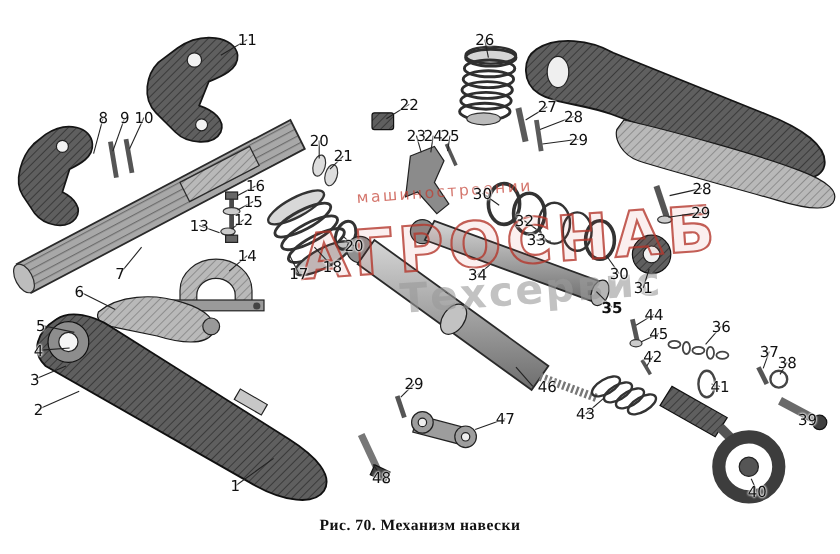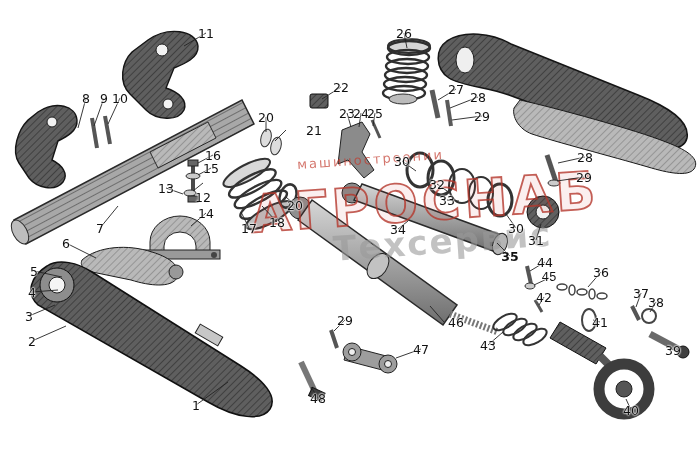--- a/index.html
+++ b/index.html
@@ -263,54 +263,55 @@
       <span class="callout" style="left: 104px; top: 98px;">9</span>
       <span class="callout" style="left: 120px; top: 98px;">10</span>
       <span class="callout" style="left: 341px; top: 87px;">22</span>
       <span class="callout" style="left: 456px; top: 89px;">27</span>
       <span class="callout" style="left: 478px; top: 97px;">28</span>
       <span class="callout" style="left: 482px; top: 116px;">29</span>
       <span class="callout" style="left: 347px; top: 113px;">23</span>
       <span class="callout" style="left: 361px; top: 113px;">24</span>
       <span class="callout" style="left: 375px; top: 113px;">25</span>
       <span class="callout" style="left: 266px; top: 117px;">20</span>
-      <span class="callout" style="left: 286px; top: 130px; margin-left: 28px;">21</span>
+      <span class="callout" style="left: 286px; top: 130px;">21</span>
       <span class="callout" style="left: 213px; top: 155px;">16</span>
       <span class="callout" style="left: 211px; top: 168px;">15</span>
       <span class="callout" style="left: 402px; top: 161px;">30</span>
       <span class="callout" style="left: 585px; top: 157px;">28</span>
       <span class="callout" style="left: 584px; top: 177px;">29</span>
-      <span class="callout" style="left: 203px; top: 197px;">12</span>
+      <span class="callout" style="left: 203px; top: 183px;">12</span>
       <span class="callout" style="left: 166px; top: 188px;">13</span>
       <span class="callout" style="left: 437px; top: 184px;">32</span>
       <span class="callout" style="left: 447px; top: 200px;">33</span>
       <span class="callout" style="left: 206px; top: 213px;">14</span>
       <span class="callout" style="left: 249px; top: 228px;">17</span>
       <span class="callout" style="left: 277px; top: 222px;">18</span>
       <span class="callout" style="left: 295px; top: 205px;">20</span>
       <span class="callout" style="left: 398px; top: 229px;">34</span>
       <span class="callout" style="left: 516px; top: 228px;">30</span>
       <span class="callout" style="left: 536px; top: 240px;">31</span>
       <span class="callout" style="left: 510px; top: 256px; font-weight: bold;">35</span>
       <span class="callout" style="left: 66px; top: 243px;">6</span>
       <span class="callout" style="left: 34px; top: 271px;">5</span>
       <span class="callout" style="left: 32px; top: 292px;">4</span>
       <span class="callout" style="left: 29px; top: 316px;">3</span>
       <span class="callout" style="left: 32px; top: 341px;">2</span>
       <span class="callout" style="left: 545px; top: 262px;">44</span>
-      <span class="callout" style="left: 549px; top: 278px; font-family: Liberation Mono, monospace;">45</span>
+      <span class="callout" style="left: 549px; top: 278px;">45</span>
       <span class="callout" style="left: 601px; top: 272px;">36</span>
       <span class="callout" style="left: 544px; top: 297px;">42</span>
       <span class="callout" style="left: 641px; top: 293px;">37</span>
       <span class="callout" style="left: 656px; top: 302px;">38</span>
       <span class="callout" style="left: 600px; top: 322px;">41</span>
       <span class="callout" style="left: 673px; top: 350px;">39</span>
       <span class="callout" style="left: 345px; top: 320px;">29</span>
       <span class="callout" style="left: 444px; top: 322px; margin-left: 12px;">46</span>
       <span class="callout" style="left: 488px; top: 345px;">43</span>
       <span class="callout" style="left: 421px; top: 349px;">47</span>
       <span class="callout" style="left: 318px; top: 398px;">48</span>
       <span class="callout" style="left: 196px; top: 405px;">1</span>
       <span class="callout" style="left: 631px; top: 410px;">40</span>
       <span class="callout" style="left: 100px; top: 228px;">7</span>
     </div>
 
+  <div class="caption">Рис. 70. Механизм навески</div>
 </div>
 
 </body></html>

